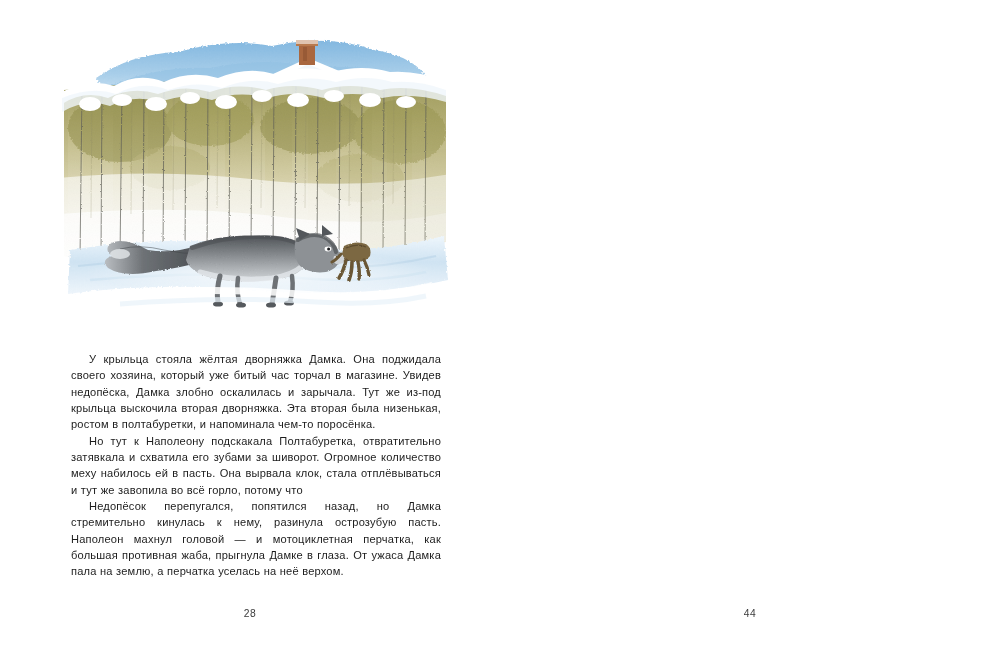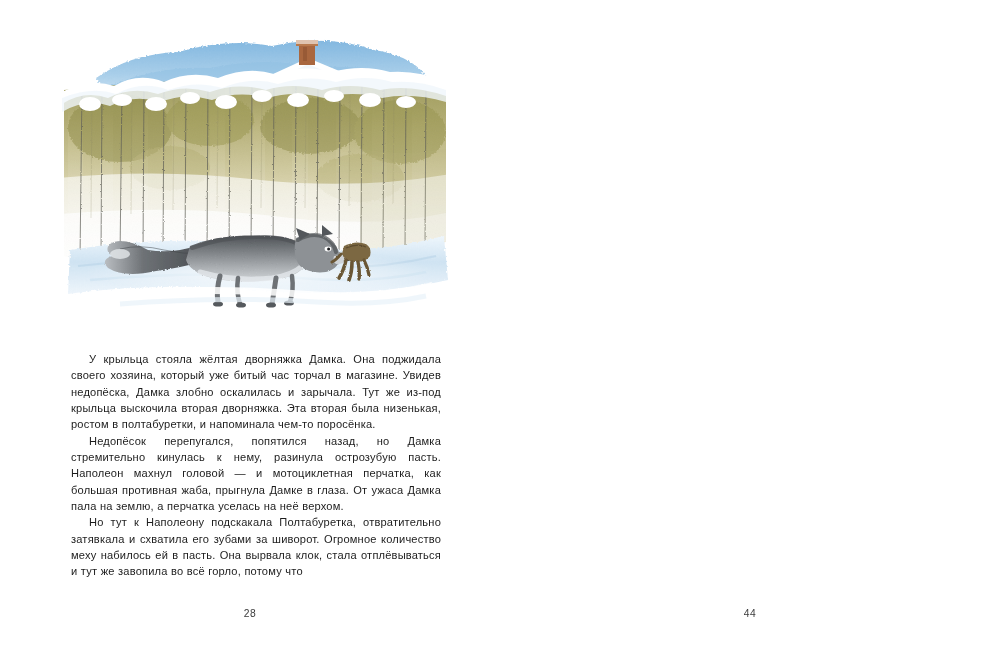--- a/index.html
+++ b/index.html
@@ -337,22 +337,22 @@
 
         <g>
           <path d="M40,268 Q140,258 240,266 Q310,272 372,258" stroke="#ffffff" stroke-width="7" fill="none" opacity="0.85"></path>
           <path d="M60,276 Q160,268 256,274 Q320,278 366,268" stroke="#e8f2fa" stroke-width="5" fill="none" opacity="0.7"></path>
         </g>
       </svg>
     </div>
 
     <div class="col left-col">
       <p>У крыльца стояла жёлтая дворняжка Дамка. Она поджидала своего хозяина, который уже битый час торчал в магазине. Увидев недопёска, Дамка злобно оскалилась и зарычала. Тут же из-под крыльца выскочила вторая дворняжка. Эта вторая была низенькая, ростом в полтабуретки, и напоминала чем-то поросёнка.</p>
+      <p>Но тут к Наполеону подскакала Полтабуретка, отвратительно затявкала и схватила его зубами за шиворот. Огромное количество меху набилось ей в пасть. Она вырвала клок, стала отплёвываться и тут же завопила во всё горло, потому что</p>
       <p>Недопёсок перепугался, попятился назад, но Дамка стремительно кинулась к нему, разинула острозубую пасть. Наполеон махнул головой — и мотоциклетная перчатка, как большая противная жаба, прыгнула Дамке в глаза. От ужаса Дамка пала на землю, а перчатка уселась на неё верхом.</p>
-      <p>Но тут к Наполеону подскакала Полтабуретка, отвратительно затявкала и схватила его зубами за шиворот. Огромное количество меху набилось ей в пасть. Она вырвала клок, стала отплёвываться и тут же завопила во всё горло, потому что</p>
     </div>
 
     <div class="folio">28</div>
   </div>
 
   <div class="page">
 
     <div class="folio">44</div>
   </div>
 

